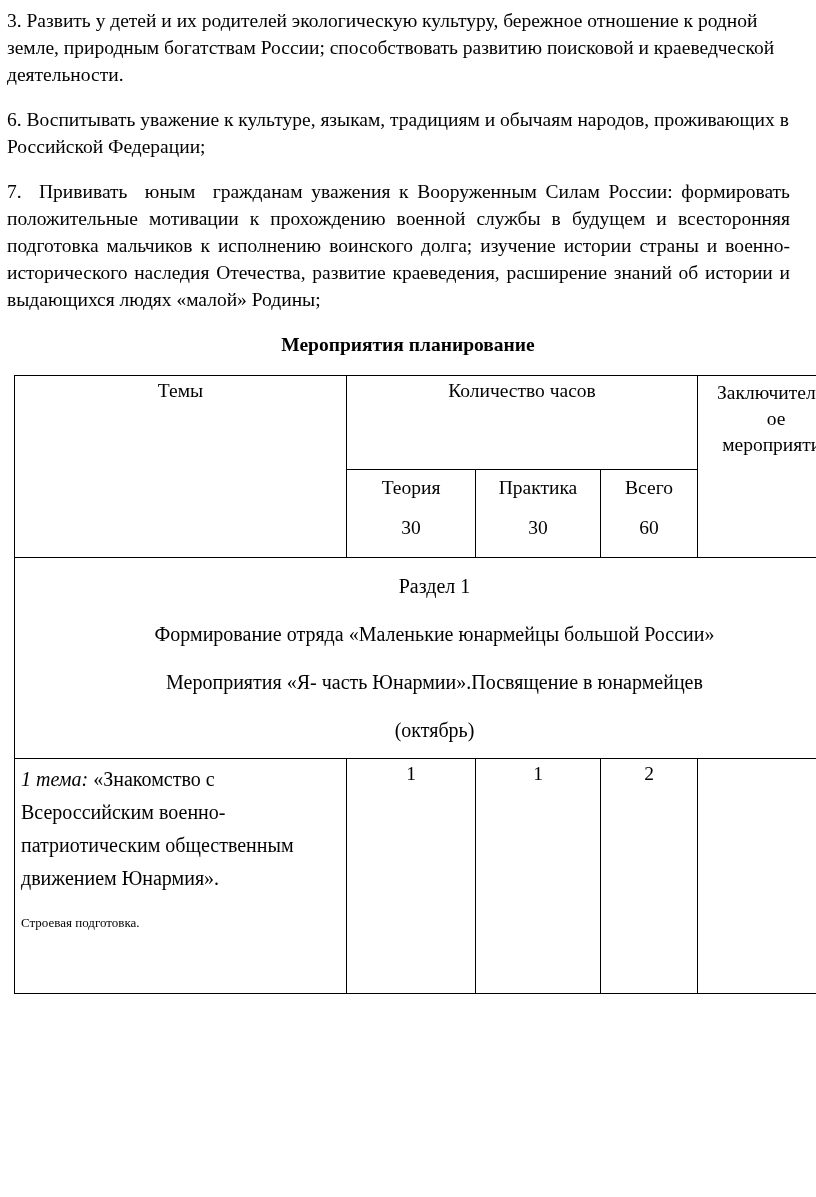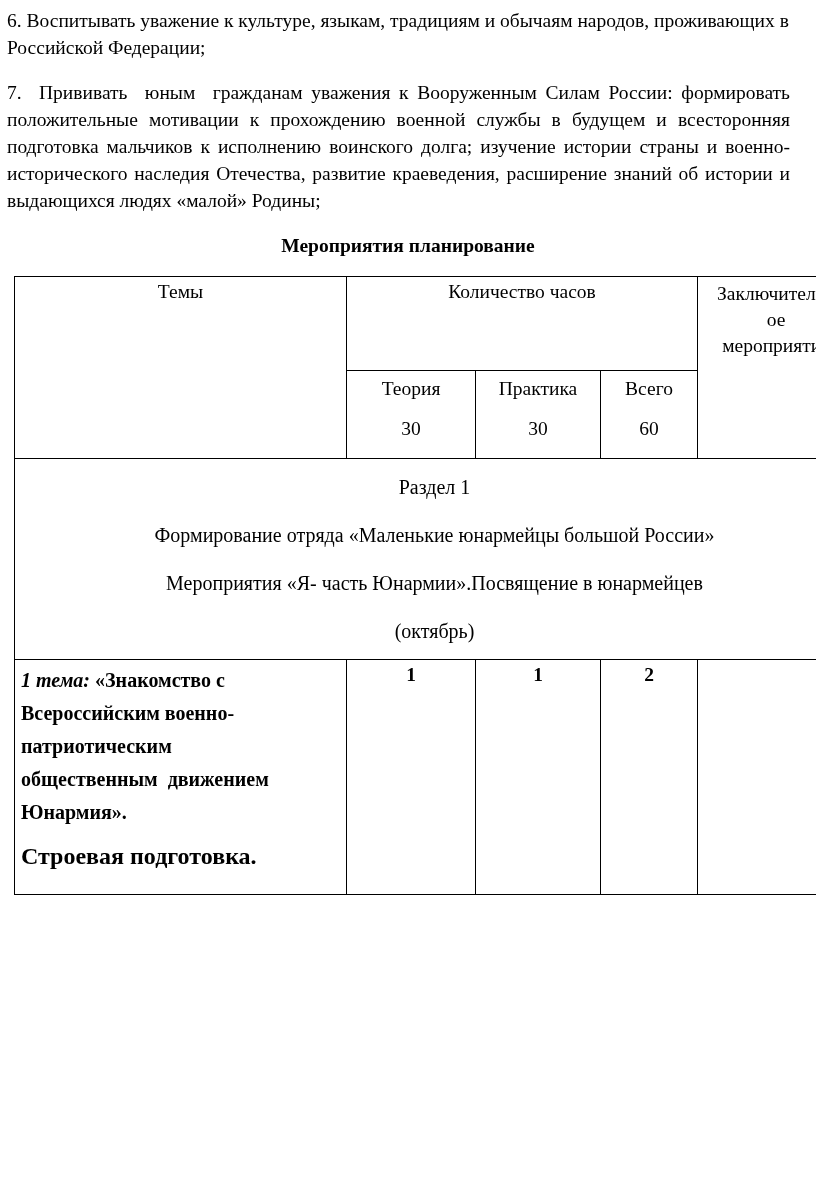--- a/index.html
+++ b/index.html
@@ -35,33 +35,34 @@
   .final-inner {
     max-width: 122px; margin: 0 auto; text-align: center;
     line-height: 26px; overflow-wrap: anywhere;
   }
   .sub-label { text-align: center; line-height: 27px; }
   .sub-val { text-align: center; margin-top: 13px; line-height: 27px; }
 
   .row-section td { height: 195px; text-align: center; padding-top: 4px; }
   .row-section p { margin: 0; line-height: 48px; font-size: 20px; }
 
-  .row-topic td { height: 235px; font-weight: bold; }
+  .row-topic td { height: 235px; }
   .topic-cell { padding: 6px 6px 6px 9px; }
   .topic-inner { width: 288px; }
   .topic-main { margin: 0; font-size: 20px; line-height: 33px; white-space: pre-wrap; }
   .topic-main em { font-style: italic; }
-  .topic-extra { margin: 11px 0 0 0; font-size: 24px; line-height: 33px; }
+  .topic-extra { margin: 11px 0 0 0; font-size: 13px; line-height: 33px; }
   .num-cell { text-align: center; font-size: 20px; padding-top: 8px; }
 </style>
 </head>
 <body>
 
 <div class="page">
 
+  <p class="para">3. Развить у детей и их родителей экологическую культуру, бережное отношение к родной земле, природным богатствам России; способствовать развитию поисковой и краеведческой деятельности.</p>
   <p class="para">6. Воспитывать уважение к культуре, языкам, традициям и обычаям народов, проживающих в Российской Федерации;</p>
   <p class="para justified">7.  Прививать  юным  гражданам уважения к Вооруженным Силам России: формировать положительные мотивации к прохождению военной службы в будущем и всесторонняя подготовка мальчиков к исполнению воинского долга; изучение истории страны и военно-исторического наследия Отечества, развитие краеведения, расширение знаний об истории и выдающихся людях «малой» Родины;</p>
 
   <h2 class="heading">Мероприятия планирование</h2>
 
   <div class="table-wrap">
     <table class="plan">
       <colgroup>
         <col style="width:332px">
         <col style="width:129px">

